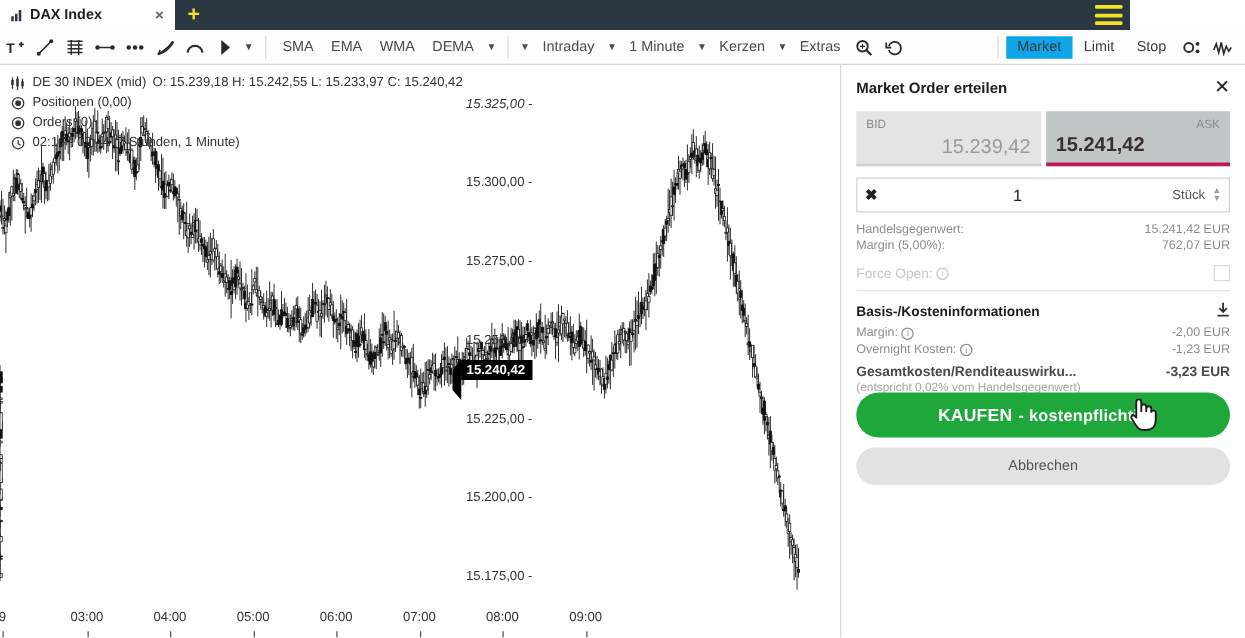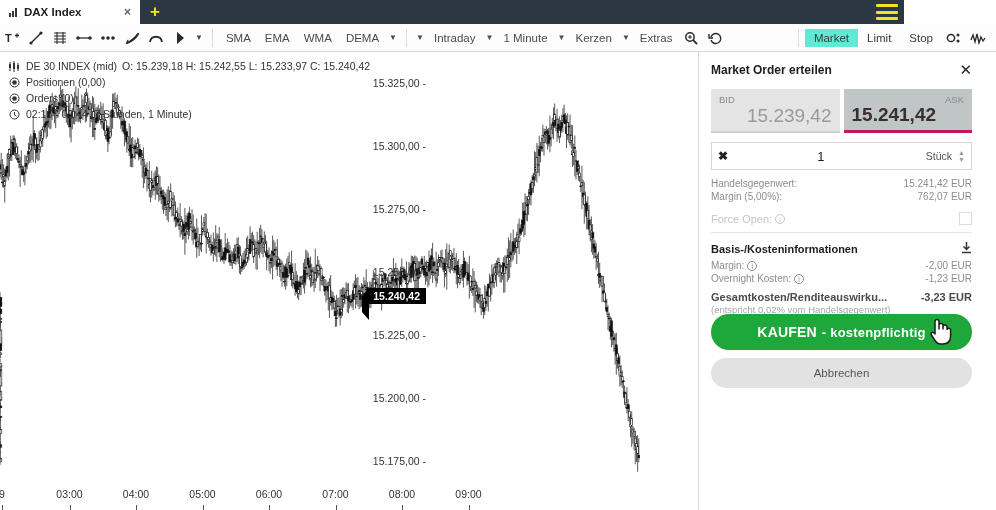--- a/index.html
+++ b/index.html
@@ -55,21 +55,21 @@
   }
   .tb-ico svg { display: block; }
   .tb-txt {
     padding: 3px 7px; cursor: pointer; color: #4a4a4a; font-size: 11.5px; white-space: nowrap;
   }
   .caret { font-size: 8px; color: #4a4a4a; padding: 0 3px; cursor: pointer; }
   .tb-right { margin-left: auto; display: flex; align-items: center; padding-right: 6px; }
   .ord-btn {
     padding: 3px 9px; font-size: 11.5px; color: #3a3a3a; cursor: pointer; white-space: nowrap;
   }
-  .ord-btn.active { background: #5eead4; }
+  .ord-btn.active { background: #0ea5e9; }
 
   
   .chartwrap { position: absolute; left: 0; top: 52px; width: 712px; height: 458px; background: #fff; }
   .chart-info {
     position: absolute; left: 8px; top: 6px; font-size: 10.5px; color: #333;
     line-height: 16px; pointer-events: none;
   }
   .ci-row { display: flex; align-items: center; gap: 5px; white-space: nowrap; }
   .ci-ico { width: 13px; display: inline-flex; align-items: center; justify-content: center; color: #333; }
   .price-axis {
@@ -92,35 +92,35 @@
   }
   .time-axis { position: absolute; left: 0; bottom: 0; width: 640px; height: 24px; }
   .tlabel {
     position: absolute; top: 2px; font-size: 10.5px; color: #333;
     transform: translateX(-50%); white-space: nowrap;
   }
   .ttick { position: absolute; bottom: 0; width: 1px; height: 5px; background: #555; }
 
   
   .order-panel {
-    position: absolute; right: 12px; top: 52px; width: 286px; height: 458px;
+    position: absolute; right: 0; top: 52px; width: 324px; height: 458px;
     background: #ffffff; border-left: 1px solid #d8d8d8; padding: 10px 12px 0 12px;
   }
   .op-head { display: flex; align-items: center; margin-bottom: 12px; }
   .op-title { font-size: 12px; font-weight: bold; color: #1d1d1d; }
   .op-close { margin-left: auto; font-size: 15px; color: #222; cursor: pointer; line-height: 1; }
 
   .quotes { display: flex; gap: 4px; }
   .quote { flex: 1; height: 44px; position: relative; padding: 5px 8px; }
   .quote.bid { background: #e4e4e4; border-bottom: 2px solid #cfcfcf; }
   .quote.ask { background: #c0c5c6; border-bottom: 3px solid #be185d; }
   .q-lab { font-size: 9.5px; color: #8a8a8a; position: absolute; top: 5px; }
   .quote.bid .q-lab { left: 8px; }
   .quote.ask .q-lab { right: 8px; }
-  .q-val { position: absolute; bottom: 4px; font-size: 19px; }
+  .q-val { position: absolute; bottom: 4px; font-size: 16px; }
   .quote.bid .q-val { right: 8px; color: #9a9a9a; }
   .quote.ask .q-val { left: 8px; color: #3a2e2e; font-weight: bold; }
 
   .qty-row {
     margin-top: 9px; height: 28px; border: 1px solid #d4d4d4;
     display: flex; align-items: center; padding: 0 6px; background: #fff;
   }
   .qty-x { font-size: 12px; font-weight: bold; color: #222; cursor: pointer; }
   .qty-val { flex: 1; text-align: center; font-size: 13px; color: #222; }
   .qty-unit { font-size: 10.5px; color: #555; padding-right: 6px; margin-left: 12px; }
@@ -1478,21 +1478,21 @@
         <div class="tlabel" style="left: 335.5px;">07:00</div>
         <div class="ttick" style="left: 335.5px;"></div>
         <div class="tlabel" style="left: 402px;">08:00</div>
         <div class="ttick" style="left: 402px;"></div>
         <div class="tlabel" style="left: 468.5px;">09:00</div>
         <div class="ttick" style="left: 468.5px;"></div>
       </div>
   </div>
 
   <div class="price-axis">
-      <div class="tick" style="top: 31.1765px;">15.325,00</div>
+      <div class="tick" style="top: 31.1765px; font-style: italic;">15.325,00</div>
       <div class="tick" style="top: 94.1176px;">15.300,00</div>
       <div class="tick" style="top: 157.059px;">15.275,00</div>
       <div class="tick" style="top: 220px;">15.250,00</div>
       <div class="tick" style="top: 282.941px;">15.225,00</div>
       <div class="tick" style="top: 345.882px;">15.200,00</div>
       <div class="tick" style="top: 408.824px;">15.175,00</div>
       <div class="price-flag" style="top: 244.119px; right: 286px;">15.240,42</div>
     </div>
 
   <div class="order-panel">

